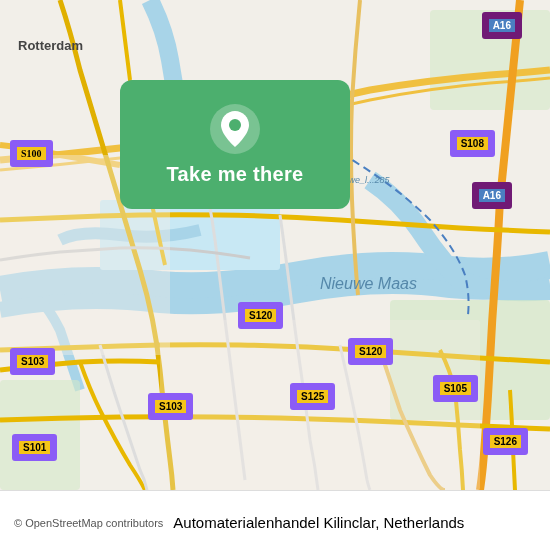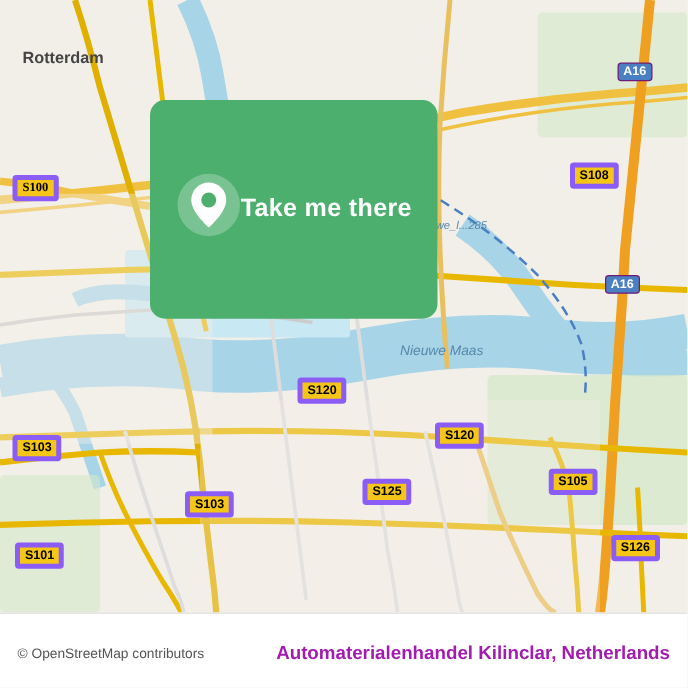--- a/index.html
+++ b/index.html
@@ -27,24 +27,25 @@
       width: 100%;
       height: 100%;
     }
 
     
     .location-popup {
       position: absolute;
       top: 80px;
       left: 120px;
       width: 230px;
-      height: 175px;
+      height: 129px;
       background: #4caf6e;
       border-radius: 12px;
       display: flex;
+      flex-direction: column;
       align-items: center;
       justify-content: center;
       cursor: pointer;
       z-index: 10;
     }
 
     .location-pin {
       width: 52px;
       height: 52px;
       margin-bottom: 8px;
@@ -70,69 +71,67 @@
 
     .osm-logo {
       font-size: 11px;
       color: #555;
       margin-right: 10px;
       white-space: nowrap;
     }
 
     .place-name {
       font-size: 15px;
-      color: #a21caf;
-      font-weight: 700;
+      color: #000000;
+      font-weight: 400;
       flex: 1;
-      text-align: right;
     }
 
     .moovit-logo {
       display: flex;
       align-items: center;
       margin-left: auto;
     }
 
     .moovit-text {
       font-size: 22px;
       font-weight: 700;
       color: #e63946;
       font-style: italic;
     }
 
     
     .road-badge {
       position: absolute;
       background: #f5c518;
-      border: 4px solid #8b5cf6;
+      border: 7px solid #8b5cf6;
       border-radius: 3px;
       padding: 1px 4px;
       font-size: 10px;
       font-weight: bold;
       color: #000;
     }
 
     .road-badge-blue {
       background: #4a7fc1;
-      border: 1px solid #701a75;
+      border: 7px solid #701a75;
       color: white;
-      margin-top: 38px;
     }
 
     
     .city-label {
       position: absolute;
       font-size: 13px;
       font-weight: 600;
       color: #444;
     }
 
     .water-label {
       position: absolute;
-      font-size: 11px;
+      font-size: 16px;
       color: #5588aa;
       font-style: italic;
     }
   </style>
 </head>
 <body>
 
 <div id="map-container">
   <div class="map-bg"></div>
 

